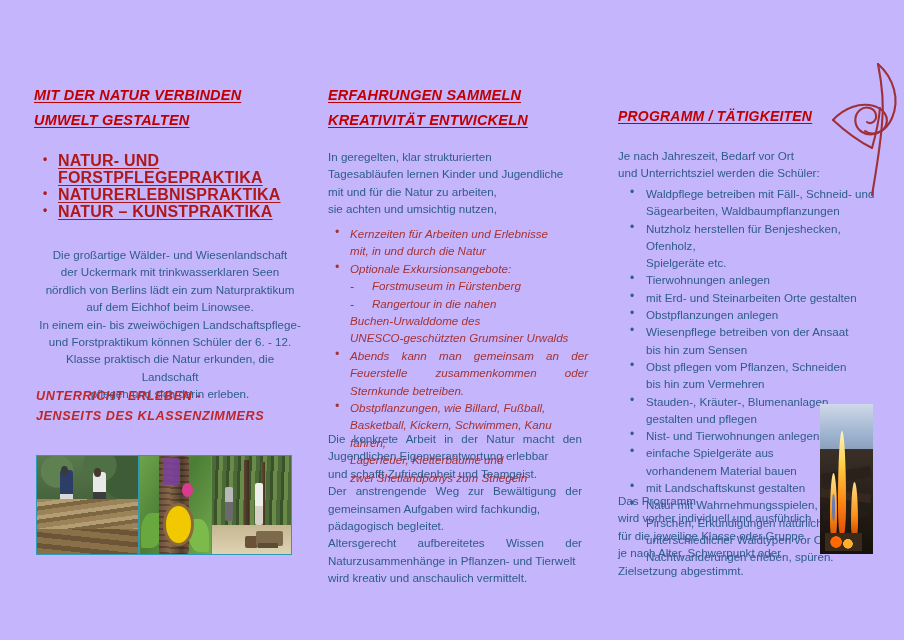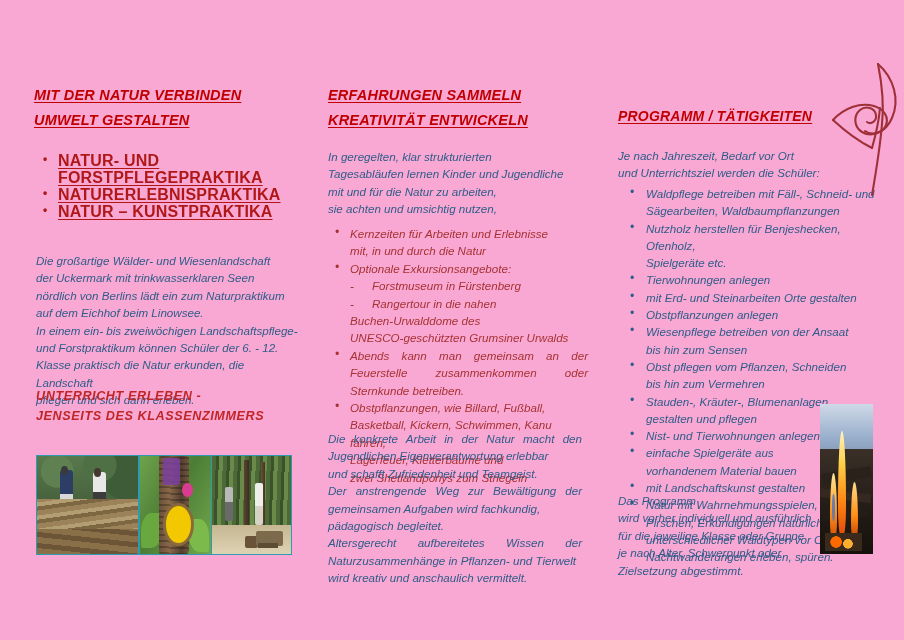--- a/index.html
+++ b/index.html
@@ -11,21 +11,21 @@
     width: 904px;
     height: 640px;
     font-family: "Liberation Sans", sans-serif;
     overflow: hidden;
     position: relative;
   }
   .page {
     position: relative;
     width: 904px;
     height: 640px;
-    background: #f9a8d4;
+    background: #c4b5fd;
   }
   .col {
     position: absolute;
     top: 0;
     height: 640px;
   }
   #col1 { left: 34px;  width: 268px; }
   #col2 { left: 328px; width: 262px; }
   #col3 { left: 618px; width: 270px; }
 
@@ -38,21 +38,20 @@
     line-height: 24px;
     text-decoration: underline;
     text-underline-offset: 2px;
     margin: 0;
     white-space: nowrap;
   }
   .heading.h-line2 { margin-top: 1px; }
 
   .blue {
     color: #2E5C88;
-    font-style: italic;
     font-size: 11.6px;
     line-height: 17.4px;
     margin: 0;
   }
   .red {
     color: #A63232;
     font-style: italic;
     font-size: 11.6px;
     line-height: 17.4px;
     margin: 0;
@@ -256,21 +255,21 @@
         <span>NATURERLEBNISPRAKTIKA</span>
       </li>
       <li>
         <span>NATUR – KUNSTPRAKTIKA</span>
       </li>
     </ul>
     <style>
       #col1 ul.bul > li:nth-child(2)::before { content: ""; }
     </style>
 
-    <div style="position:absolute; top:252px; left:2px; width:268px;">
+    <div style="position:absolute; top:246px; left:2px; width:268px;text-align:center;">
       <div class="blue">Die großartige Wälder- und Wiesenlandschaft</div>
       <div class="blue">der Uckermark mit trinkwasserklaren Seen</div>
       <div class="blue">nördlich von Berlins lädt ein zum Naturpraktikum</div>
       <div class="blue">auf dem Eichhof beim Linowsee.</div>
       <div class="blue">In einem ein- bis zweiwöchigen Landschaftspflege-</div>
       <div class="blue">und Forstpraktikum können Schüler der 6. - 12.</div>
       <div class="blue">Klasse praktisch die Natur erkunden, die Landschaft</div>
       <div class="blue">pflegen und sich darin erleben.</div>
     </div>
 

